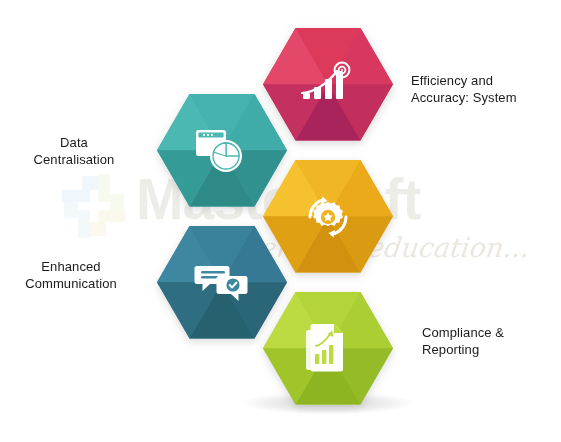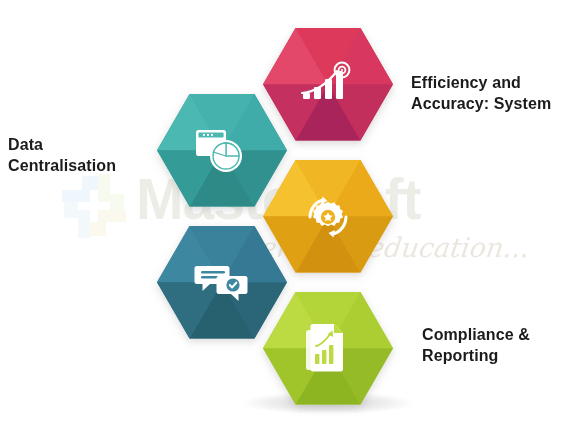--- a/index.html
+++ b/index.html
@@ -55,27 +55,26 @@
     display: flex; align-items: center; justify-content: center;
     pointer-events: none;
   }
   .hex-icon svg { display: block; }
 
   
   .label {
     position: absolute;
     z-index: 4;
     color: #1b1b1b;
-    font-size: 16px;
+    font-size: 13px;
     line-height: 1.33;
     letter-spacing: .1px;
     white-space: pre-line;
-    font-weight: bold;
-  }
-  .label.left  { text-align: left; }
+  }
+  .label.left  { text-align: center; }
   .label.right { text-align: left; }
 
   
   .ground {
     position: absolute;
     z-index: 2;
     left: 243px; top: 392px;
     width: 170px; height: 22px;
     background: radial-gradient(ellipse at center,
         rgba(120,120,120,.30) 0%,
@@ -259,17 +258,19 @@
     </div>
   </div>
 
   <div class="label right" style="left:411px; top:72px; width:148px;">Efficiency and
 Accuracy: System</div>
 
   <div class="label left" style="left:8px; top:134px; width:132px;">Data
 Centralisation</div>
 
 
+  <div class="label left" style="left:2px; top:258px; width:138px;">Enhanced
+Communication</div>
 
   <div class="label right" style="left:422px; top:324px; width:148px;">Compliance &amp;
 Reporting</div>
 
 </div>
 
 </body></html>

